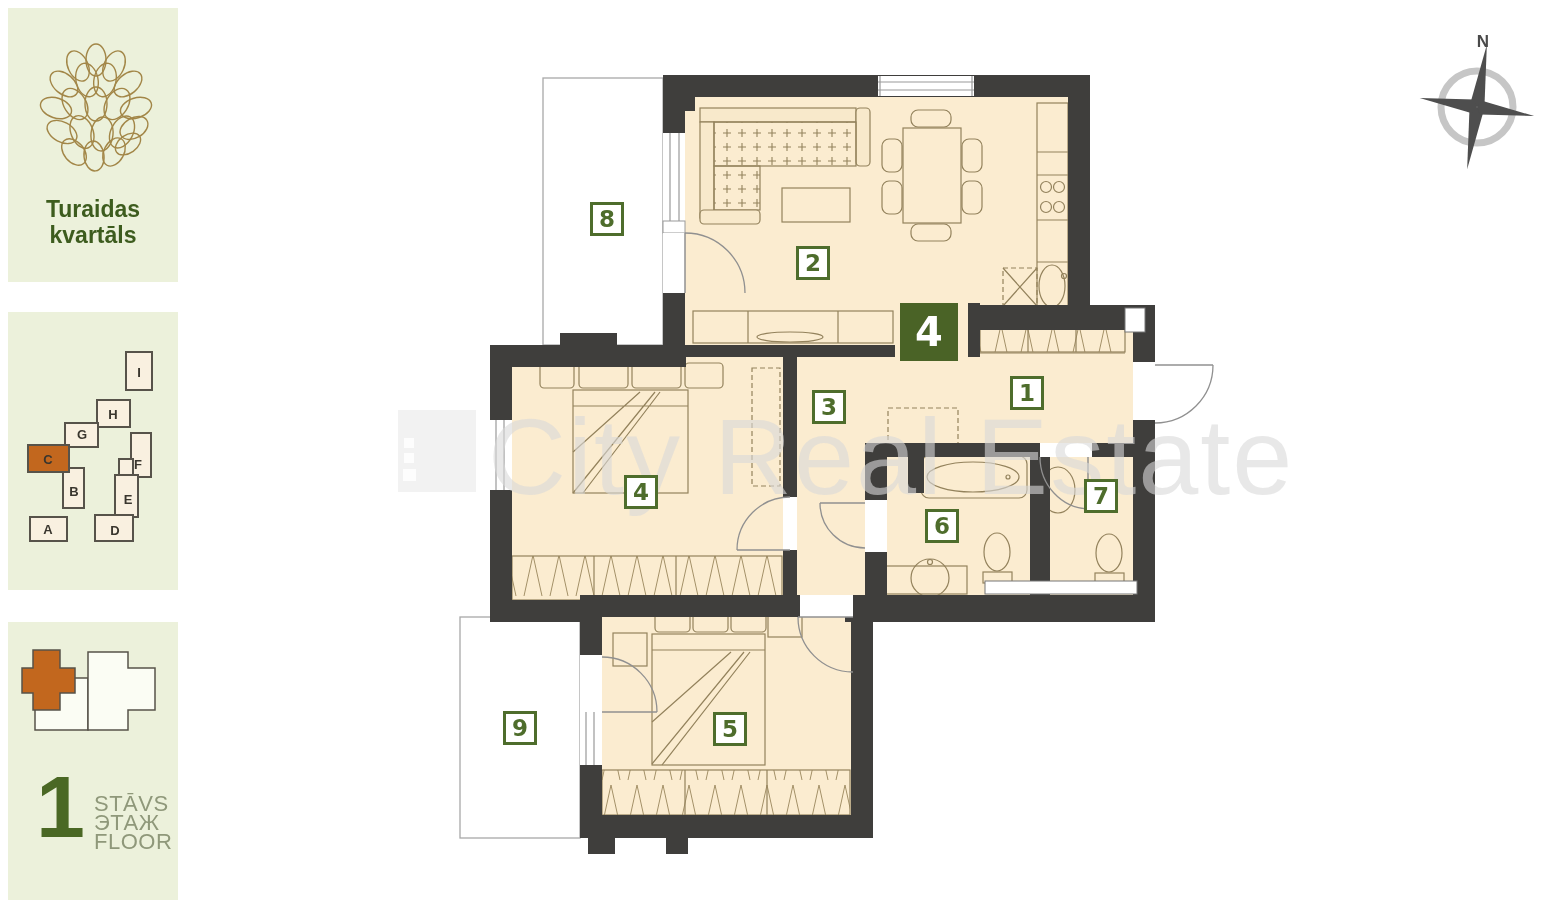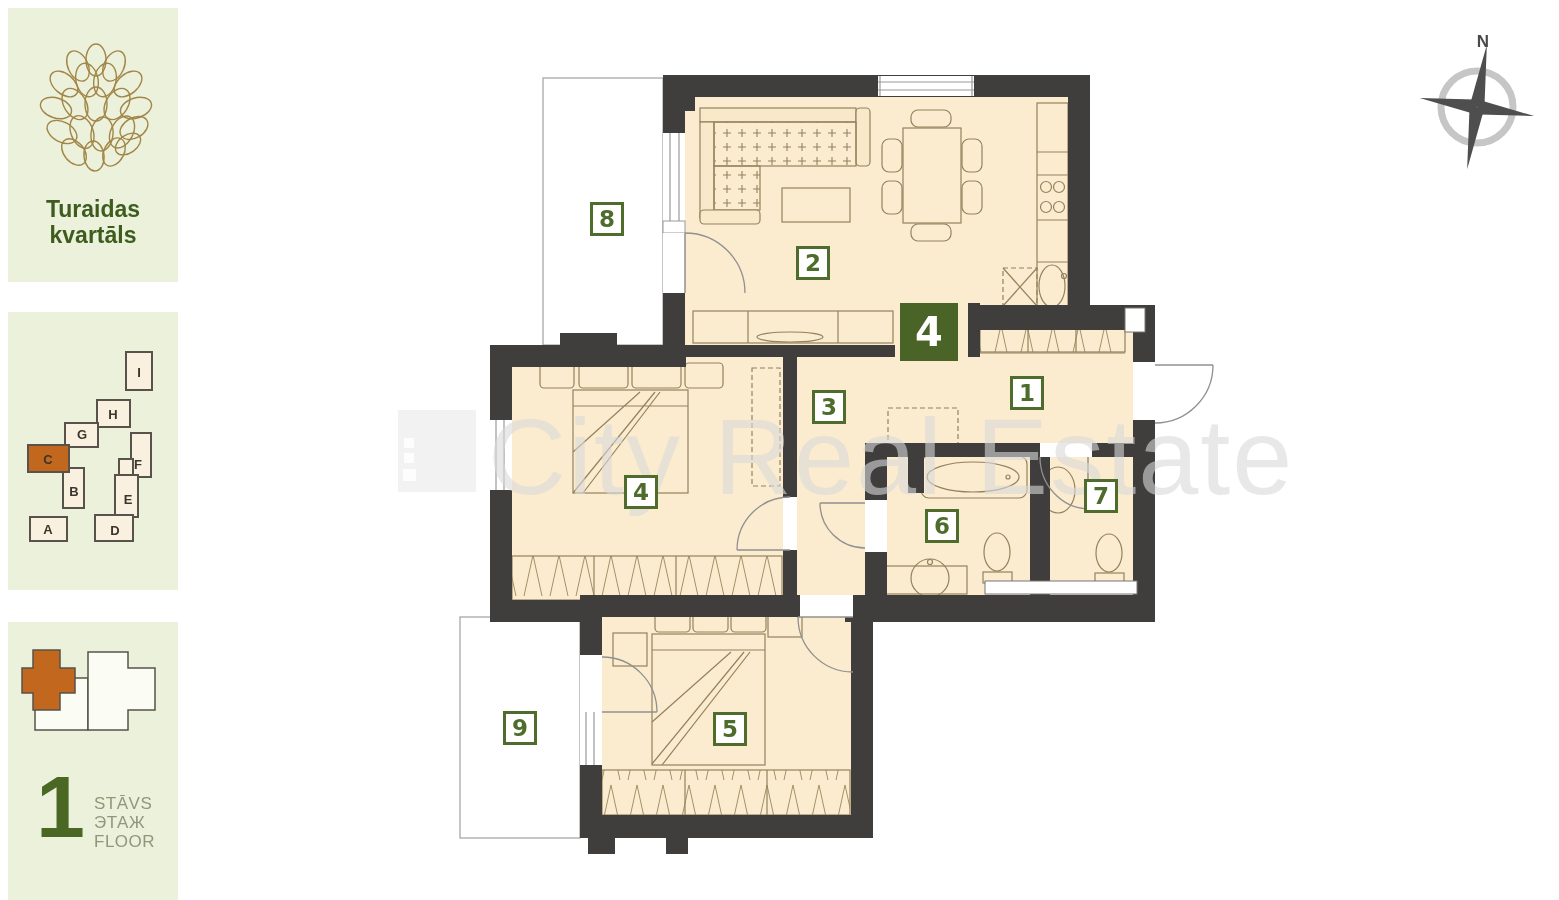--- a/index.html
+++ b/index.html
@@ -6,21 +6,21 @@
   body{width:1559px;height:900px;position:relative;background:#ffffff;
        font-family:"Liberation Sans",sans-serif;overflow:hidden}
   .panel{position:absolute;left:8px;width:170px;background:#ecf1db}
   #panel-project{top:8px;height:274px}
   #panel-map{top:312px;height:278px}
   #panel-floor{top:622px;height:278px}
   .project-title{position:absolute;top:188px;left:0;width:170px;text-align:center;
        font-weight:bold;font-size:23px;line-height:26px;color:#3d5c1e}
   .floor-number{position:absolute;left:28px;top:141px;font-size:88px;line-height:88px;
        font-weight:bold;color:#4a6824}
-  .floor-labels{position:absolute;left:86px;top:172px;font-size:17px;line-height:19px;
+  .floor-labels{position:absolute;left:86px;top:172px;font-size:22px;line-height:19px;
        color:#8f987a;letter-spacing:.5px}
   .floor-labels span{display:block}
   .room-badge{position:absolute;width:34px;height:34px;background:#ffffff;
        border:3px solid #4e6d2c;box-sizing:border-box;display:flex;align-items:center;
        justify-content:center;font-weight:bold;font-size:23px;color:#4e6d2c;
        font-family:"DejaVu Sans","Liberation Sans",sans-serif}
   .apt-badge{position:absolute;left:900px;top:303px;width:58px;height:58px;background:#4a6326;
        color:#ffffff;display:flex;align-items:center;justify-content:center;
        font-weight:bold;font-size:40px;font-family:"DejaVu Sans","Liberation Sans",sans-serif}
   .compass-n{position:absolute;left:1468px;top:32px;width:30px;text-align:center;

